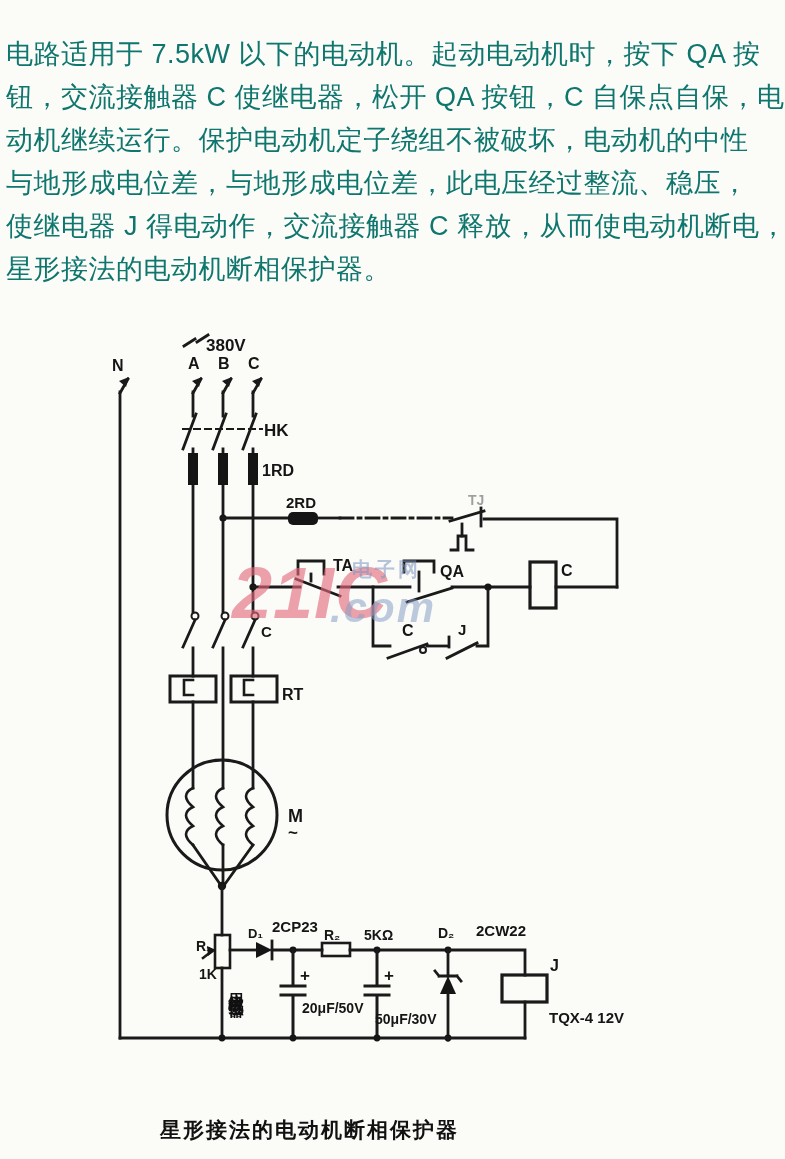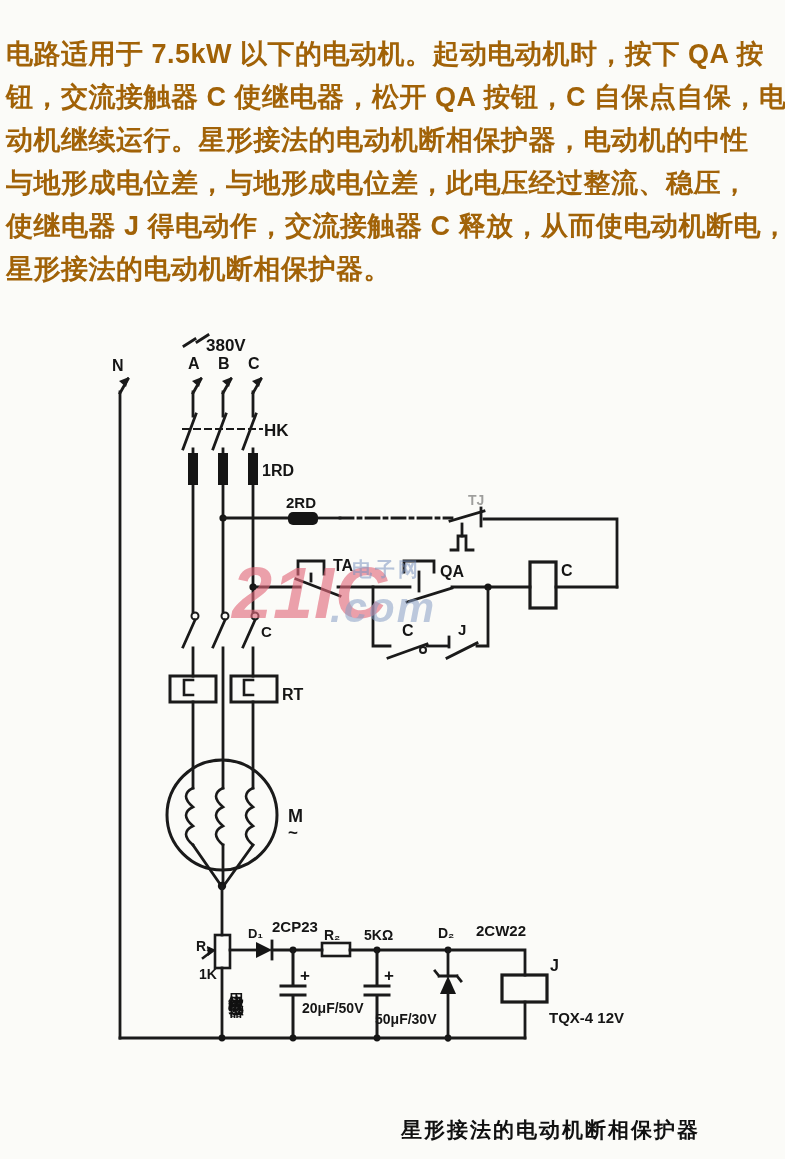--- a/index.html
+++ b/index.html
@@ -4,45 +4,45 @@
 <style>
   html,body{margin:0;padding:0;}
   body{
     width:785px;height:1159px;position:relative;overflow:hidden;
     background:#fbfbf8;
     font-family:"Liberation Sans","DejaVu Sans",sans-serif;
     color:#141414;
   }
   .para-line{
     position:absolute;left:6px;width:775px;
-    font-size:27px;font-weight:bold;letter-spacing:.5px;
-    white-space:nowrap;color:#a16207;
+    font-size:27px;font-weight:normal;letter-spacing:.5px;
+    white-space:nowrap;color:#0f766e;
   }
   .caption{
-    position:absolute;left:160px;top:1116px;width:540px;text-align:right;
+    position:absolute;left:160px;top:1116px;width:540px;text-align:left;
     font-size:21px;font-weight:bold;letter-spacing:2px;color:#111;
   }
   .vnote{
     position:absolute;left:226px;top:981px;height:130px;
     writing-mode:vertical-rl;text-orientation:upright;
     font-size:15px;font-weight:bold;letter-spacing:2px;color:#111;
   }
   .wm{position:absolute;font-style:italic;font-weight:bold;pointer-events:none;}
   .wm-big{left:232px;top:552px;font-size:72px;color:#e2697b;opacity:.62;letter-spacing:1px;}
   .wm-cn{left:352px;top:556px;font-size:20px;color:#7d95c0;opacity:.55;font-style:normal;letter-spacing:3px;}
   .wm-com{left:330px;top:584px;font-size:42px;color:#8aa0c6;opacity:.55;letter-spacing:2px;}
   svg{position:absolute;left:0;top:0;}
   svg text{font-family:"Liberation Sans","DejaVu Sans",sans-serif;font-weight:bold;fill:#151515;}
 </style>
 </head>
 <body>
 
 <div class="para-line" style="top:36px">电路适用于 7.5kW 以下的电动机。起动电动机时，按下 QA 按</div>
 <div class="para-line" style="top:79px">钮，交流接触器 C 使继电器，松开 QA 按钮，C 自保点自保，电</div>
-<div class="para-line" style="top:122px">动机继续运行。星形接法的电动机断相保护器，电动机的中性</div>
+<div class="para-line" style="top:122px">动机继续运行。保护电动机定子绕组不被破坏，电动机的中性</div>
 <div class="para-line" style="top:165px">与地形成电位差，与地形成电位差，此电压经过整流、稳压，</div>
 <div class="para-line" style="top:208px">使继电器 J 得电动作，交流接触器 C 释放，从而使电动机断电，</div>
 <div class="para-line" style="top:251px">星形接法的电动机断相保护器。</div>
 
 <svg width="785" height="1159" viewBox="0 0 785 1159">
   <g stroke="#1a1a1a" stroke-width="2.8" fill="none" stroke-linecap="square">
 
     <g>
       <path d="M120,393 L128,379"></path>
         <path d="M193,393 L201,379"></path>

